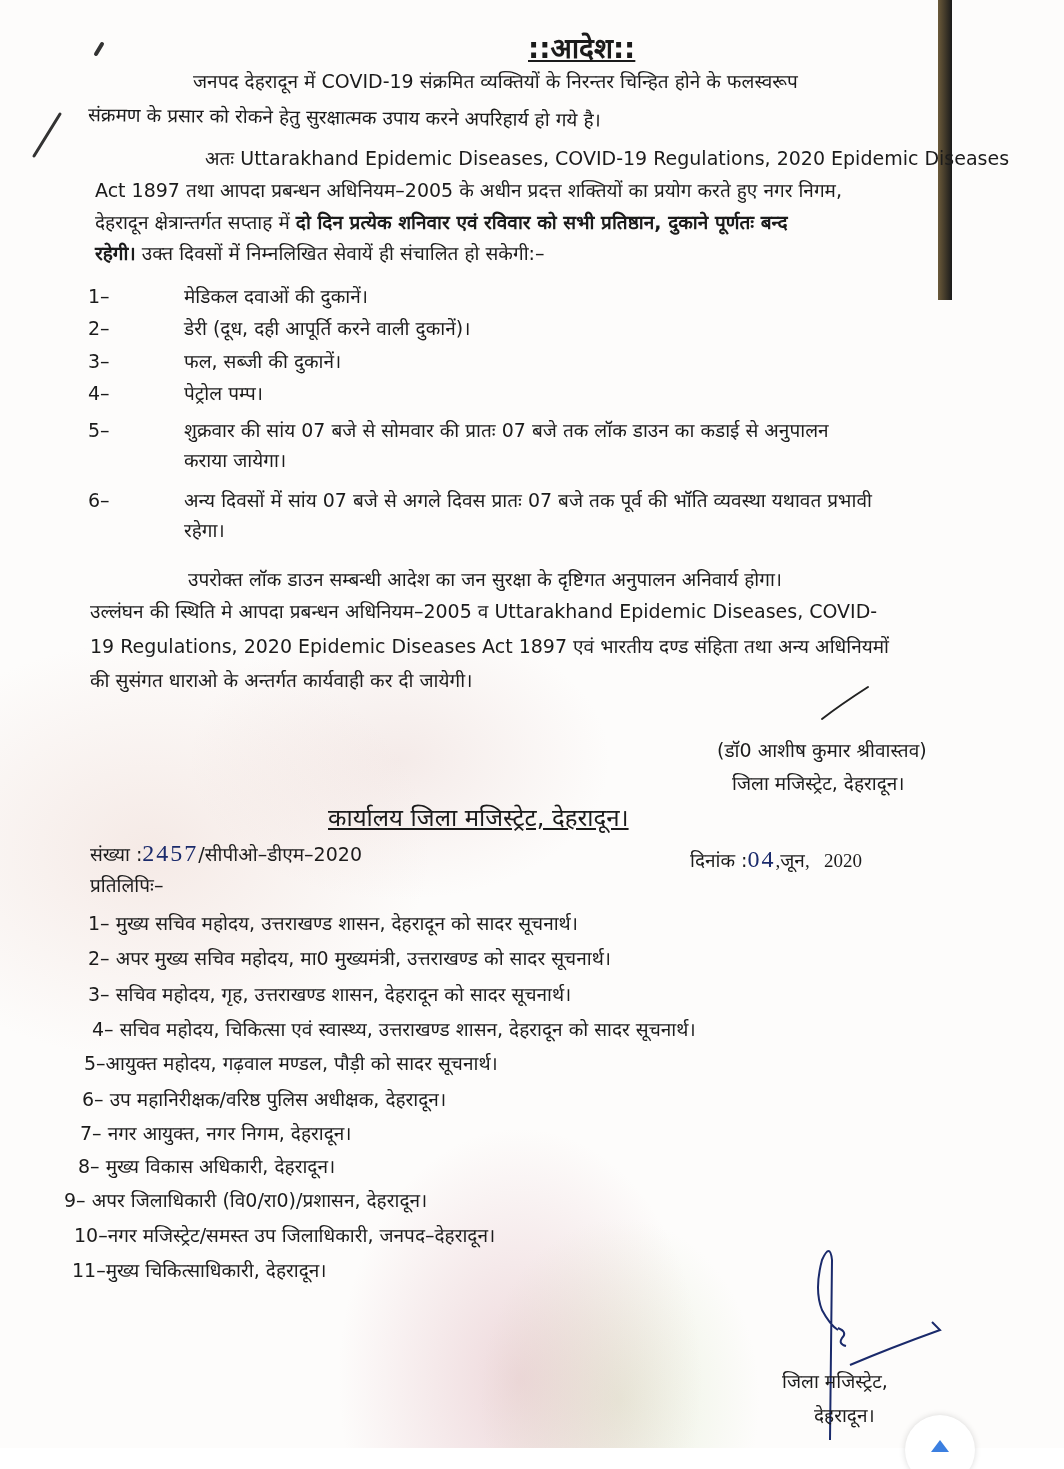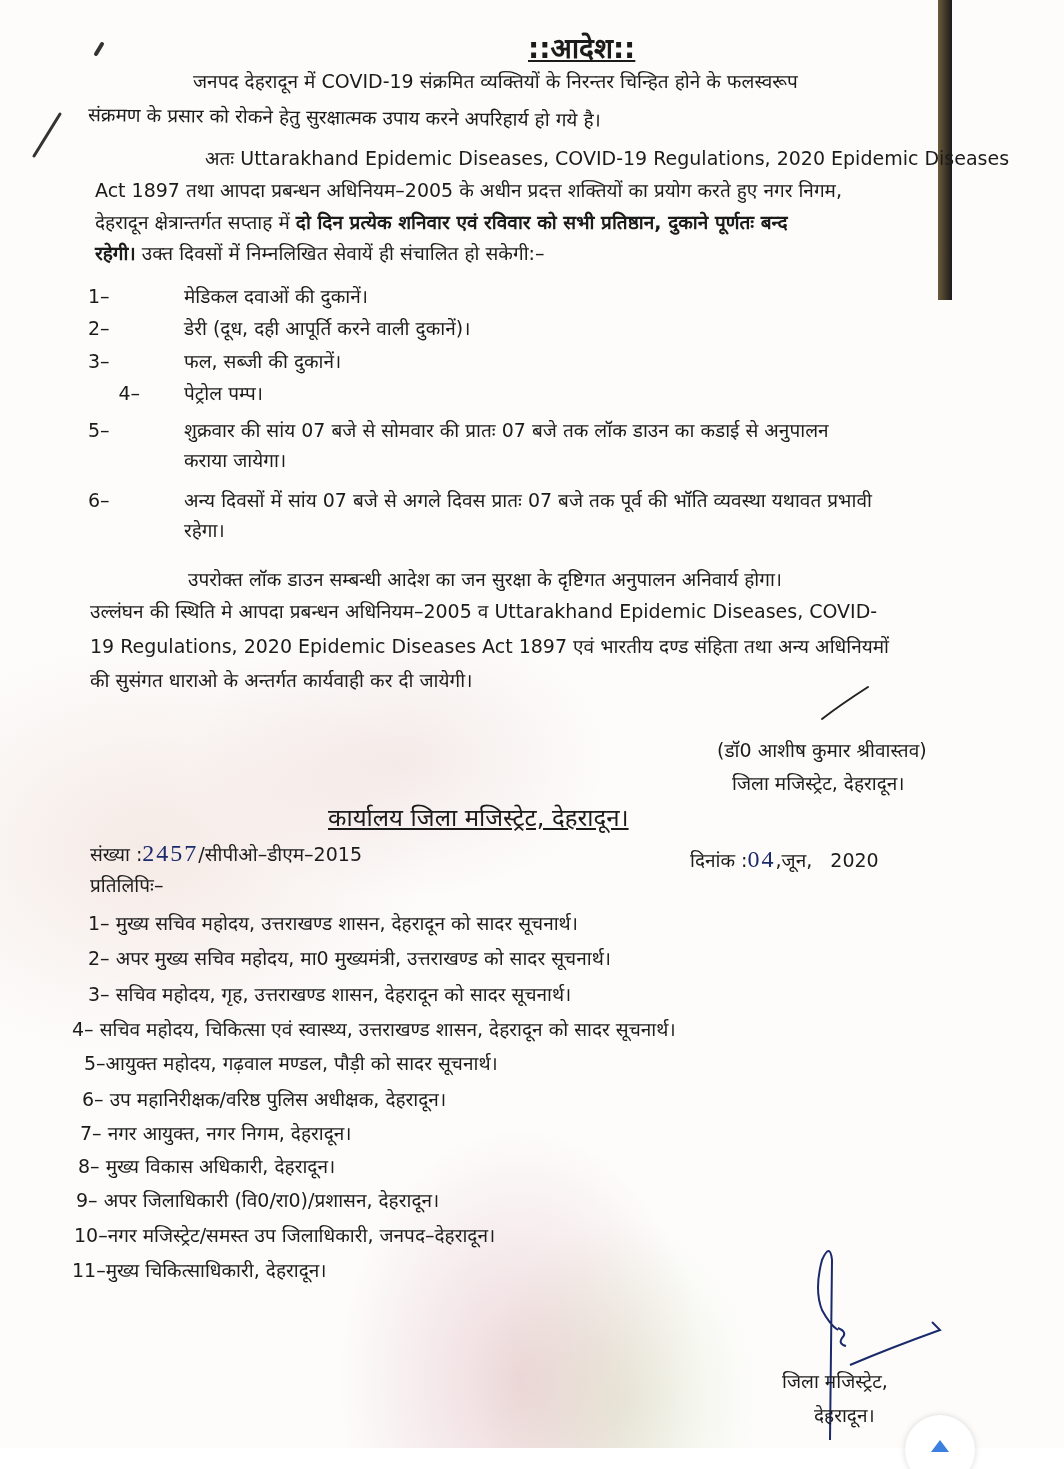--- a/index.html
+++ b/index.html
@@ -77,21 +77,21 @@
 
   <div class="list-item" style="left:88px;top:281px;">
     <span class="num">1–</span><span class="txt">मेडिकल दवाओं की दुकानें।</span>
   </div>
   <div class="list-item" style="left:88px;top:313px;">
     <span class="num">2–</span><span class="txt">डेरी (दूध, दही आपूर्ति करने वाली दुकानें)।</span>
   </div>
   <div class="list-item" style="left:88px;top:346px;">
     <span class="num">3–</span><span class="txt">फल, सब्जी की दुकानें।</span>
   </div>
-  <div class="list-item" style="left:88px;top:378px;text-align:right;">
+  <div class="list-item" style="left:88px;top:378px;">
     <span class="num">4–</span><span class="txt">पेट्रोल पम्प।</span>
   </div>
   <div class="list-item" style="left:88px;top:415px;">
     <span class="num">5–</span><span class="txt"><span>शुक्रवार की सांय 07 बजे से सोमवार की प्रातः 07 बजे तक लॉक डाउन का कडाई से अनुपालन</span><br><span>कराया जायेगा।</span></span>
   </div>
   <div class="list-item" style="left:88px;top:485px;">
     <span class="num">6–</span><span class="txt"><span>अन्य दिवसों में सांय 07 बजे से अगले दिवस प्रातः 07 बजे तक पूर्व की भॉति व्यवस्था यथावत प्रभावी</span><br><span>रहेगा।</span></span>
   </div>
 
   <div class="t" style="left:188px;top:566px;">उपरोक्त लॉक डाउन सम्बन्धी आदेश का जन सुरक्षा के दृष्टिगत अनुपालन अनिवार्य होगा।</div>
@@ -102,36 +102,36 @@
   <svg style="left:820px;top:683px;width:60px;height:40px;">
     <path d="M2 36 Q20 22 48 4" stroke="#222" stroke-width="2" fill="none" stroke-linecap="round"></path>
   </svg>
 
   <div class="t" style="left:717px;top:737px;">(डॉ0 आशीष कुमार श्रीवास्तव)</div>
   <div class="t" style="left:732px;top:770px;">जिला मजिस्ट्रेट, देहरादून।</div>
 
   <div class="office-heading">कार्यालय जिला मजिस्ट्रेट, देहरादून।</div>
 
   <div class="t" style="left:90px;top:840px;">
-    <span>संख्या :</span><span class="handwritten">2457</span><span>/सीपीओ–डीएम–2015</span>
+    <span>संख्या :</span><span class="handwritten">2457</span><span>/सीपीओ–डीएम–2020</span>
   </div>
   <div class="t" style="left:690px;top:846px;">
-    <span>दिनांक :</span><span class="handwritten">04</span><span style="white-space:pre;">,जून,   2020</span>
+    <span>दिनांक :</span><span class="handwritten">04</span><span style="white-space:pre;font-family:Liberation Serif, serif;">,जून,   2020</span>
   </div>
   <div class="t" style="left:90px;top:872px;">प्रतिलिपिः–</div>
 
   <div class="t" style="left:88px;top:910px;">1– मुख्य सचिव महोदय, उत्तराखण्ड शासन, देहरादून को सादर सूचनार्थ।</div>
   <div class="t" style="left:88px;top:945px;">2– अपर मुख्य सचिव महोदय, मा0 मुख्यमंत्री, उत्तराखण्ड को सादर सूचनार्थ।</div>
   <div class="t" style="left:88px;top:981px;">3– सचिव महोदय, गृह, उत्तराखण्ड शासन, देहरादून को सादर सूचनार्थ।</div>
-  <div class="t" style="left:72px;top:1016px;">4– सचिव महोदय, चिकित्सा एवं स्वास्थ्य, उत्तराखण्ड शासन, देहरादून को सादर सूचनार्थ।</div>
+  <div class="t" style="left:92px;top:1016px;">4– सचिव महोदय, चिकित्सा एवं स्वास्थ्य, उत्तराखण्ड शासन, देहरादून को सादर सूचनार्थ।</div>
   <div class="t" style="left:84px;top:1050px;">5–आयुक्त महोदय, गढ़वाल मण्डल, पौड़ी को सादर सूचनार्थ।</div>
   <div class="t" style="left:82px;top:1086px;">6– उप महानिरीक्षक/वरिष्ठ पुलिस अधीक्षक, देहरादून।</div>
   <div class="t" style="left:80px;top:1120px;text-align:right;">7– नगर आयुक्त, नगर निगम, देहरादून।</div>
   <div class="t" style="left:78px;top:1153px;">8– मुख्य विकास अधिकारी, देहरादून।</div>
-  <div class="t" style="left:76px;top:1187px;">9– अपर जिलाधिकारी (वि0/रा0)/प्रशासन, देहरादून।</div>
+  <div class="t" style="left:64px;top:1187px;">9– अपर जिलाधिकारी (वि0/रा0)/प्रशासन, देहरादून।</div>
   <div class="t" style="left:74px;top:1222px;">10–नगर मजिस्ट्रेट/समस्त उप जिलाधिकारी, जनपद–देहरादून।</div>
   <div class="t" style="left:72px;top:1257px;">11–मुख्य चिकित्साधिकारी, देहरादून।</div>
 
   <svg style="left:800px;top:1240px;width:160px;height:220px;">
     <path d="M30 200 L32 20 Q30 2 22 20 Q14 50 22 70 Q30 85 38 90" stroke="#1a2a6b" stroke-width="2" fill="none"></path>
     <path d="M38 88 Q48 92 42 98 Q38 104 46 106" stroke="#1a2a6b" stroke-width="2" fill="none"></path>
     <path d="M50 125 Q90 108 140 90 L132 82" stroke="#1a2a6b" stroke-width="2" fill="none"></path>
   </svg>
   <div class="t" style="left:782px;top:1368px;">जिला मजिस्ट्रेट,</div>
   <div class="t" style="left:814px;top:1402px;">देहरादून।</div>

